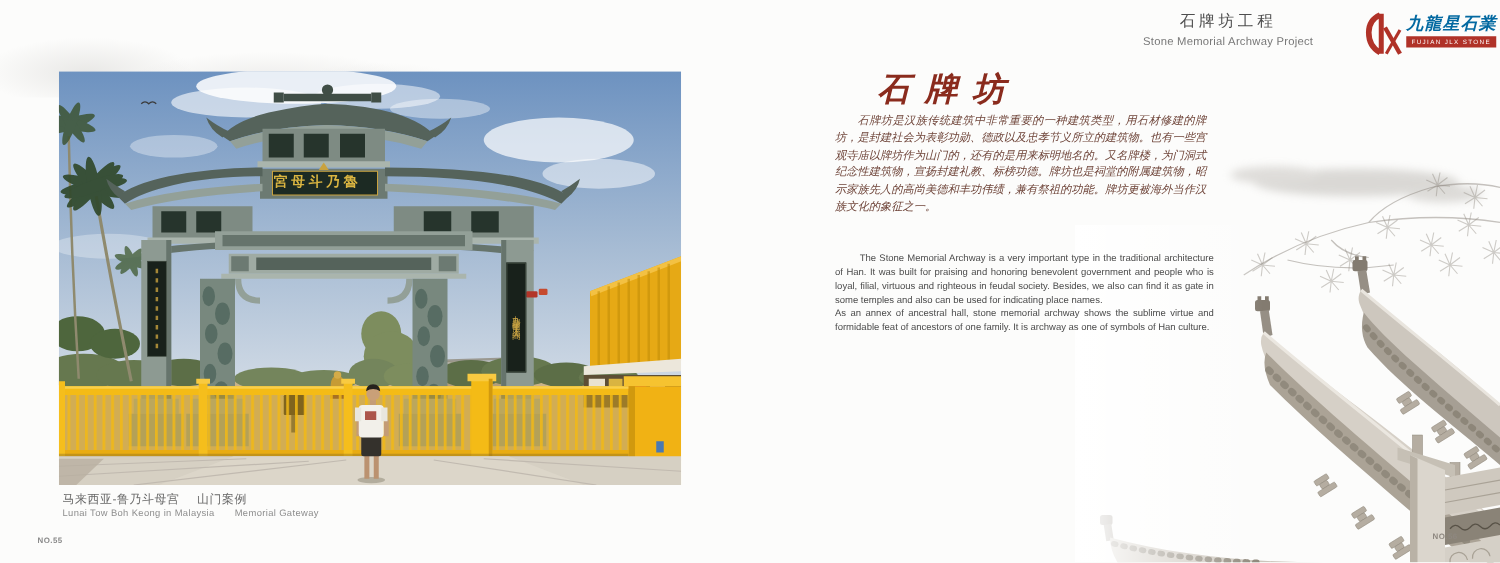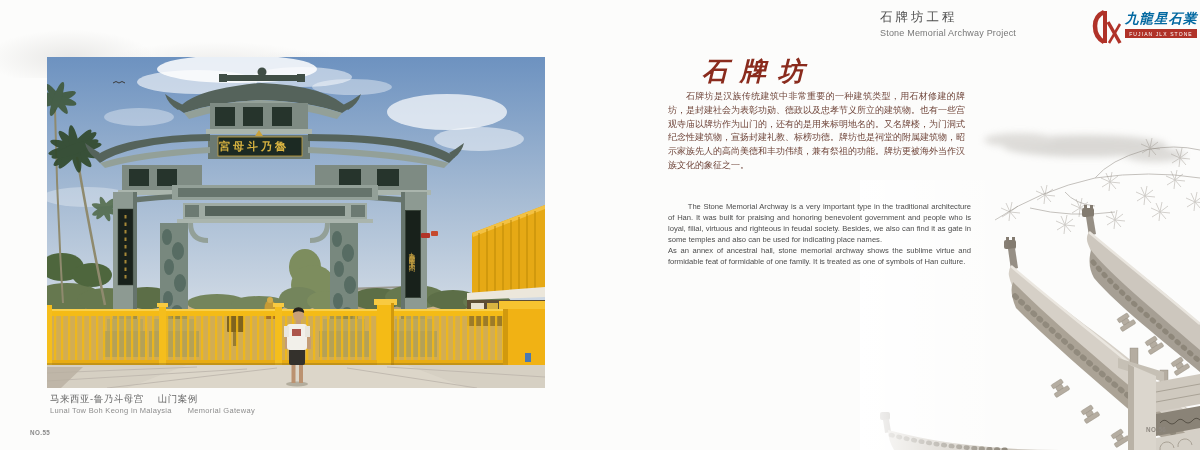--- a/index.html
+++ b/index.html
@@ -24,35 +24,35 @@
     font-family:"Liberation Serif",serif;}
   
   .cap-zh{left:50px;top:393px;font-size:9.5px;color:#686868;letter-spacing:.5px;}
   .cap-zh .sub{margin-left:14px;}
   .cap-en{left:50px;top:406px;font-size:7.5px;color:#8d8d8d;letter-spacing:.3px;}
   .cap-en .sub{margin-left:16px;}
   .pageno{font-size:6.3px;font-weight:bold;letter-spacing:.4px;color:#898989;}
   .pn-left{left:30px;top:429px;}
   .pn-right{left:1146px;top:426px;color:#8e8880;z-index:5;}
   
-  .hdr{left:880px;top:9px;width:205px;text-align:left;}
+  .hdr{left:880px;top:9px;width:205px;text-align:center;}
   .hdr-zh{font-size:12.5px;color:#4e4e4e;letter-spacing:3px;font-family:"Liberation Sans",sans-serif;}
   .hdr-en{font-size:9px;color:#777;margin-top:2px;letter-spacing:.2px;}
   .logo{left:1092px;top:6px;width:108px;height:42px;}
   .logo-mark{position:absolute;left:0;top:3px;}
   .logo-col{position:absolute;left:33px;top:4px;width:72px;}
   .logo-zh{font-size:13.5px;font-weight:bold;color:#0369a1;letter-spacing:1px;
     font-family:Liberation Serif, serif;font-style:italic;white-space:nowrap;}
   .logo-en{margin-top:1px;background:#b03228;color:#fff;font-size:5px;letter-spacing:1.1px;
     text-align:center;padding:1.5px 2px;white-space:nowrap;}
   
   .art-title{left:702px;top:54px;font-family:"Liberation Serif",serif;font-style:italic;
     font-weight:bold;font-size:26px;letter-spacing:12px;color:#8a2b1d;z-index:3;}
   .art-zh{left:668px;top:90px;width:297px;font-size:9px;line-height:13.8px;color:#6f453a;
-    text-align:justify;text-indent:2em;z-index:3;
+    font-style:italic;text-align:justify;text-indent:2em;z-index:3;
     font-family:"Liberation Serif",serif;}
   .art-en{left:668px;top:159px;width:303px;font-size:7.6px;line-height:11px;color:#4c4c4c;
     text-align:justify;z-index:3;}
   .art-en p{margin:0;}
   .art-en p.first{text-indent:2.6em;margin-top:42px;}
   
   .eaves{left:860px;top:120px;width:340px;height:330px;z-index:1;}
 </style>
 </head>
 <body>
@@ -328,21 +328,21 @@
   <div class="logo-col">
     <div class="logo-zh">九龍星石業</div>
     <div class="logo-en">FUJIAN JLX STONE</div>
   </div>
 </div>
 
 <div class="abs art-title">石牌坊</div>
 <div class="abs art-zh">石牌坊是汉族传统建筑中非常重要的一种建筑类型，用石材修建的牌坊，是封建社会为表彰功勋、德政以及忠孝节义所立的建筑物。也有一些宫观寺庙以牌坊作为山门的，还有的是用来标明地名的。又名牌楼，为门洞式纪念性建筑物，宣扬封建礼教、标榜功德。牌坊也是祠堂的附属建筑物，昭示家族先人的高尚美德和丰功伟绩，兼有祭祖的功能。牌坊更被海外当作汉族文化的象征之一。</div>
 <div class="abs art-en">
   <p class="first">The Stone Memorial Archway is a very important type in the traditional architecture of Han. It was built for praising and honoring benevolent government and people who is loyal, filial, virtuous and righteous in feudal society. Besides, we also can find it as gate in some temples and also can be used for indicating place names.</p>
-  <p>As an annex of ancestral hall, stone memorial archway shows the sublime virtue and formidable feat of formidable of one family. It is treated as one of symbols of Han culture.</p>
+  <p>As an annex of ancestral hall, stone memorial archway shows the sublime virtue and formidable feat of ancestors of one family. It is archway as one of symbols of Han culture.</p>
 </div>
 
 <div class="abs eaves">
 <svg width="340" height="330" viewBox="0 0 340 330" xmlns="http://www.w3.org/2000/svg">
   <defs>
     <filter id="bl" x="-40%" y="-40%" width="180%" height="180%">
           <feGaussianBlur stdDeviation="3.5"></feGaussianBlur>
         </filter>
     <linearGradient id="fadeL" x1="0" y1="0" x2="1" y2="0">
       <stop offset="0" stop-color="#ffffff"></stop>

